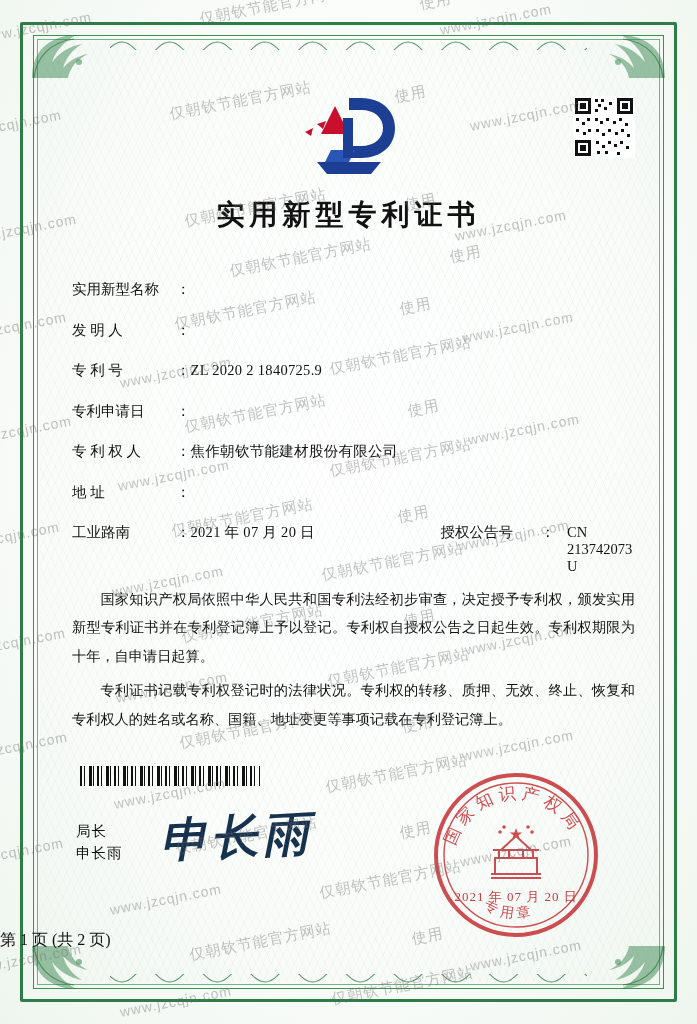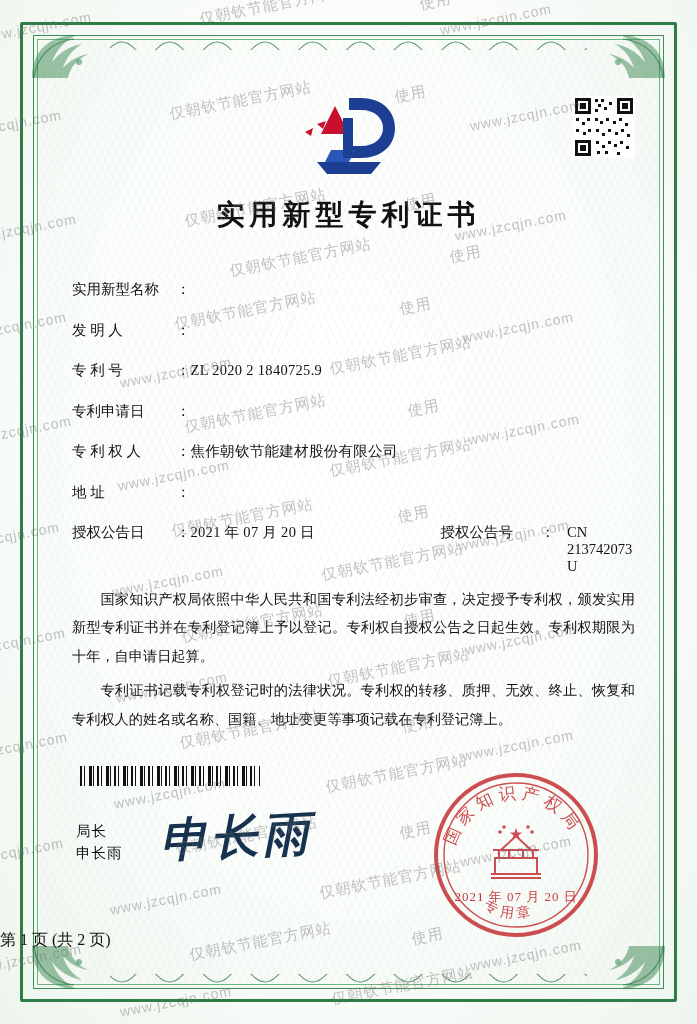--- a/index.html
+++ b/index.html
@@ -417,21 +417,21 @@
       <div class="field-colon">：</div>
       <div class="field-value">焦作朝钦节能建材股份有限公司</div>
     </div>
 
     <div class="field-row">
       <div class="field-label">地    址</div>
       <div class="field-colon">：</div>
     </div>
 
     <div class="field-row dual">
-      <div class="field-label">授权公告日</div>
+      <div class="field-label">工业路南</div>
       <div class="field-colon">：</div>
       <div class="field-value">2021 年 07 月 20 日</div>
       <div class="field-label2">授权公告号</div>
       <div class="field-colon">：</div>
       <div class="field-value2">CN 213742073 U</div>
     </div>
 
   </div>
 
   <div class="paras">

